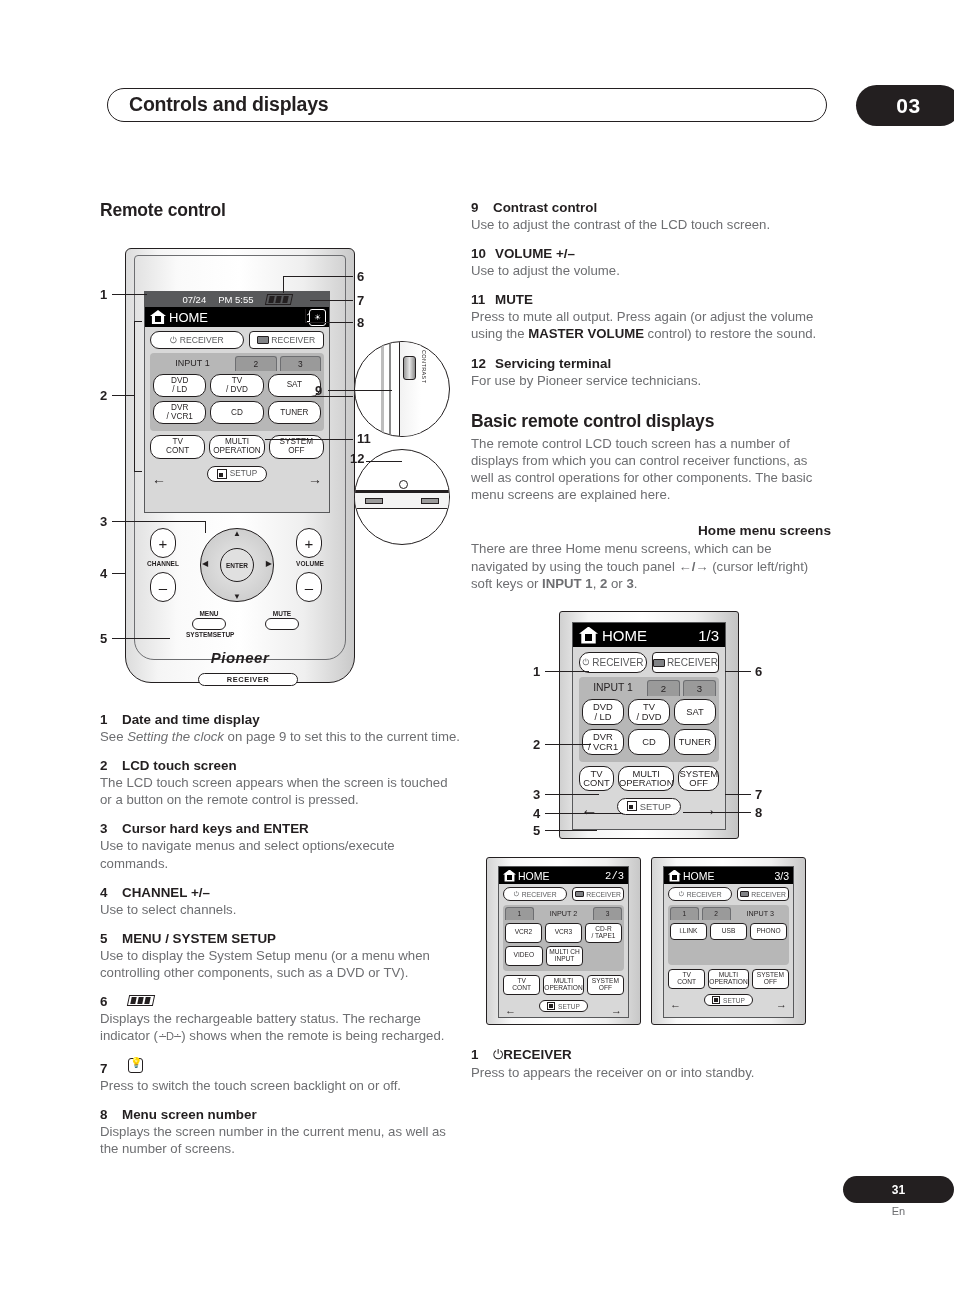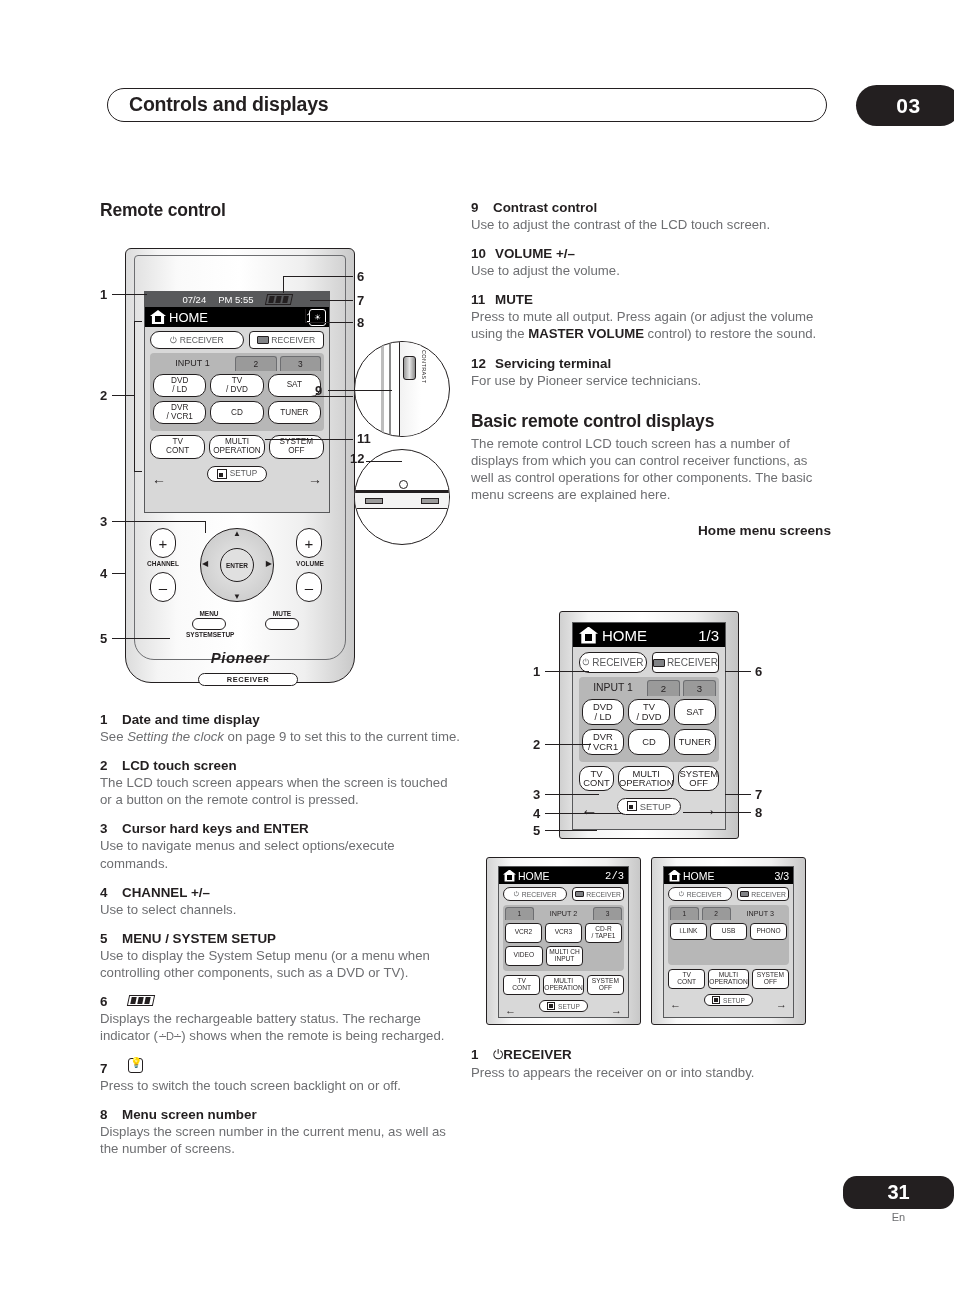--- a/index.html
+++ b/index.html
@@ -278,22 +278,22 @@
   .sm-area .setup-btn { font-size:6.6px; padding:1px 7px; }
   .sm-area .setup-ico { width:8px; height:8px; }
   .sm-area .arrow-l, .sm-area .arrow-r { font-size:11px; }
   .sm-area .row { gap:3px; margin-bottom:3px; }
   .sm-area .input-box { padding:2px; }
   .blank { flex:1; }
 
   
   .footer { position:absolute; left:843px; top:1176px; width:111px; text-align:center; }
   .pg-pill {
-    width:111px; height:33px; background:#231f20; border-radius:13.5px;
-    color:#fff; font-size:20px; font-weight:bold;
+    width:111px; height:27px; background:#231f20; border-radius:13.5px;
+    color:#fff; font-size:12px; font-weight:bold;
     display:flex; align-items:center; justify-content:center;
   }
   .pg-lang { font-size:11px; color:#6d6e71; margin-top:2px; }
 </style>
 </head>
 <body>
 
 <div class="page">
 
   <div class="header">
@@ -585,20 +585,21 @@
         <span class="item-num w2">12</span>
         <span>Servicing terminal</span>
       </div>
       <div class="item-body">For use by Pioneer service technicians.</div>
     </div>
 
     <h2 class="section" style="margin-top:22px;margin-bottom:3px;">Basic remote control displays</h2>
     <p class="para">The remote control LCD touch screen has a number of displays from which you can control receiver functions, as well as control operations for other components. The basic menu screens are explained here.</p>
 
     <h3 class="sub" style="margin-top:20px;text-align:right;">Home menu screens</h3>
+    <p class="para"><span>There are three Home menu screens, which can be navigated by using the touch panel </span><b>←/→</b><span> (cursor left/right) soft keys or </span><b>INPUT 1</b><span>, </span><b>2</b><span> or </span><b>3</b><span>.</span></p>
 
     <div class="big-screen">
       <div class="bs-body">
         <div class="bs-lcd">
           <div class="bs-home">
             <span class="home-ico"></span>
             <span>HOME</span>
             <span class="lcd-pagenum" style="font-size:15px;">1/3</span>
           </div>
           <div class="bs-area">

